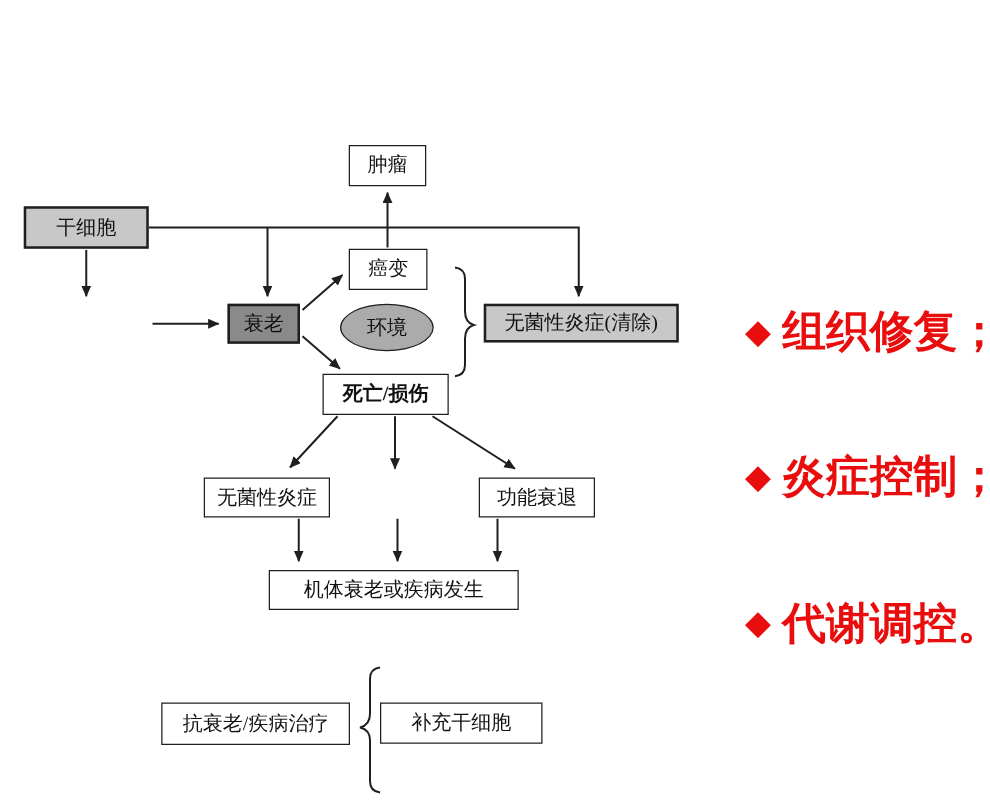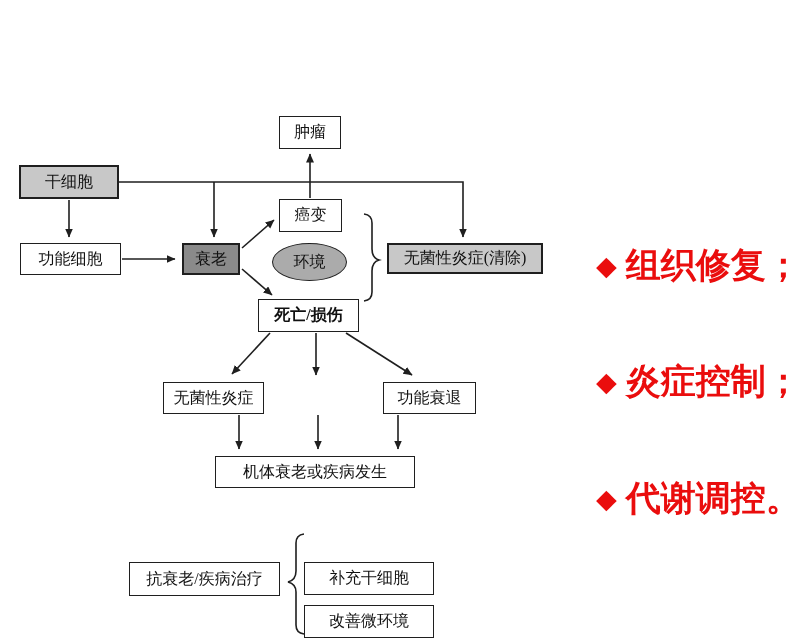--- a/index.html
+++ b/index.html
@@ -64,21 +64,20 @@
       <path d="M398,415 L398,449" marker-end="url(#arrow)"></path>
       <path d="M364,214 Q372,215 372,223 L372,249 Q372,258 379,260 Q372,262 372,271 L372,292 Q372,300 364,301"></path>
       <path d="M304,534 Q296,535 296,543 L296,571 Q296,580 288,582 Q296,584 296,592 L296,625 Q296,633 304,634"></path>
     </g>
   </svg>
 
   <div class="node" style="left:279px;top:116px;width:62px;height:33px;">肿瘤</div>
 
   <div class="node fill-light" style="left:19px;top:165px;width:100px;height:34px;">干细胞</div>
 
-  <div class="node" style="left:20px;top:243px;width:101px;height:32px;">功能细胞</div>
 
   <div class="node fill-dark" style="left:182px;top:243px;width:58px;height:32px;">衰老</div>
 
   <div class="node" style="left:279px;top:199px;width:63px;height:33px;">癌变</div>
 
   <div class="node ellipse" style="left:272px;top:243px;width:75px;height:38px;">环境</div>
 
   <div class="node fill-light" style="left:387px;top:243px;width:156px;height:31px;">无菌性炎症(清除)</div>
 
   <div class="node" style="left:258px;top:299px;width:101px;height:33px;font-weight:bold;">死亡/损伤</div>
@@ -88,21 +87,20 @@
 
   <div class="node" style="left:383px;top:382px;width:93px;height:32px;">功能衰退</div>
 
   <div class="node" style="left:215px;top:456px;width:200px;height:32px;">机体衰老或疾病发生</div>
 
   <div class="node" style="left:129px;top:562px;width:151px;height:34px;">抗衰老/疾病治疗</div>
 
 
   <div class="node" style="left:304px;top:562px;width:130px;height:33px;">补充干细胞</div>
 
-  <div class="node" style="left:304px;top:605px;width:130px;height:33px;">改善微环境</div>
 
   <div class="bullet" style="top:246px;">
     <span class="diamond-icon">◆</span>
     <span class="bullet-text">组织修复；</span>
   </div>
 
   <div class="bullet" style="top:362px;">
     <span class="diamond-icon">◆</span>
     <span class="bullet-text">炎症控制；</span>
   </div>

